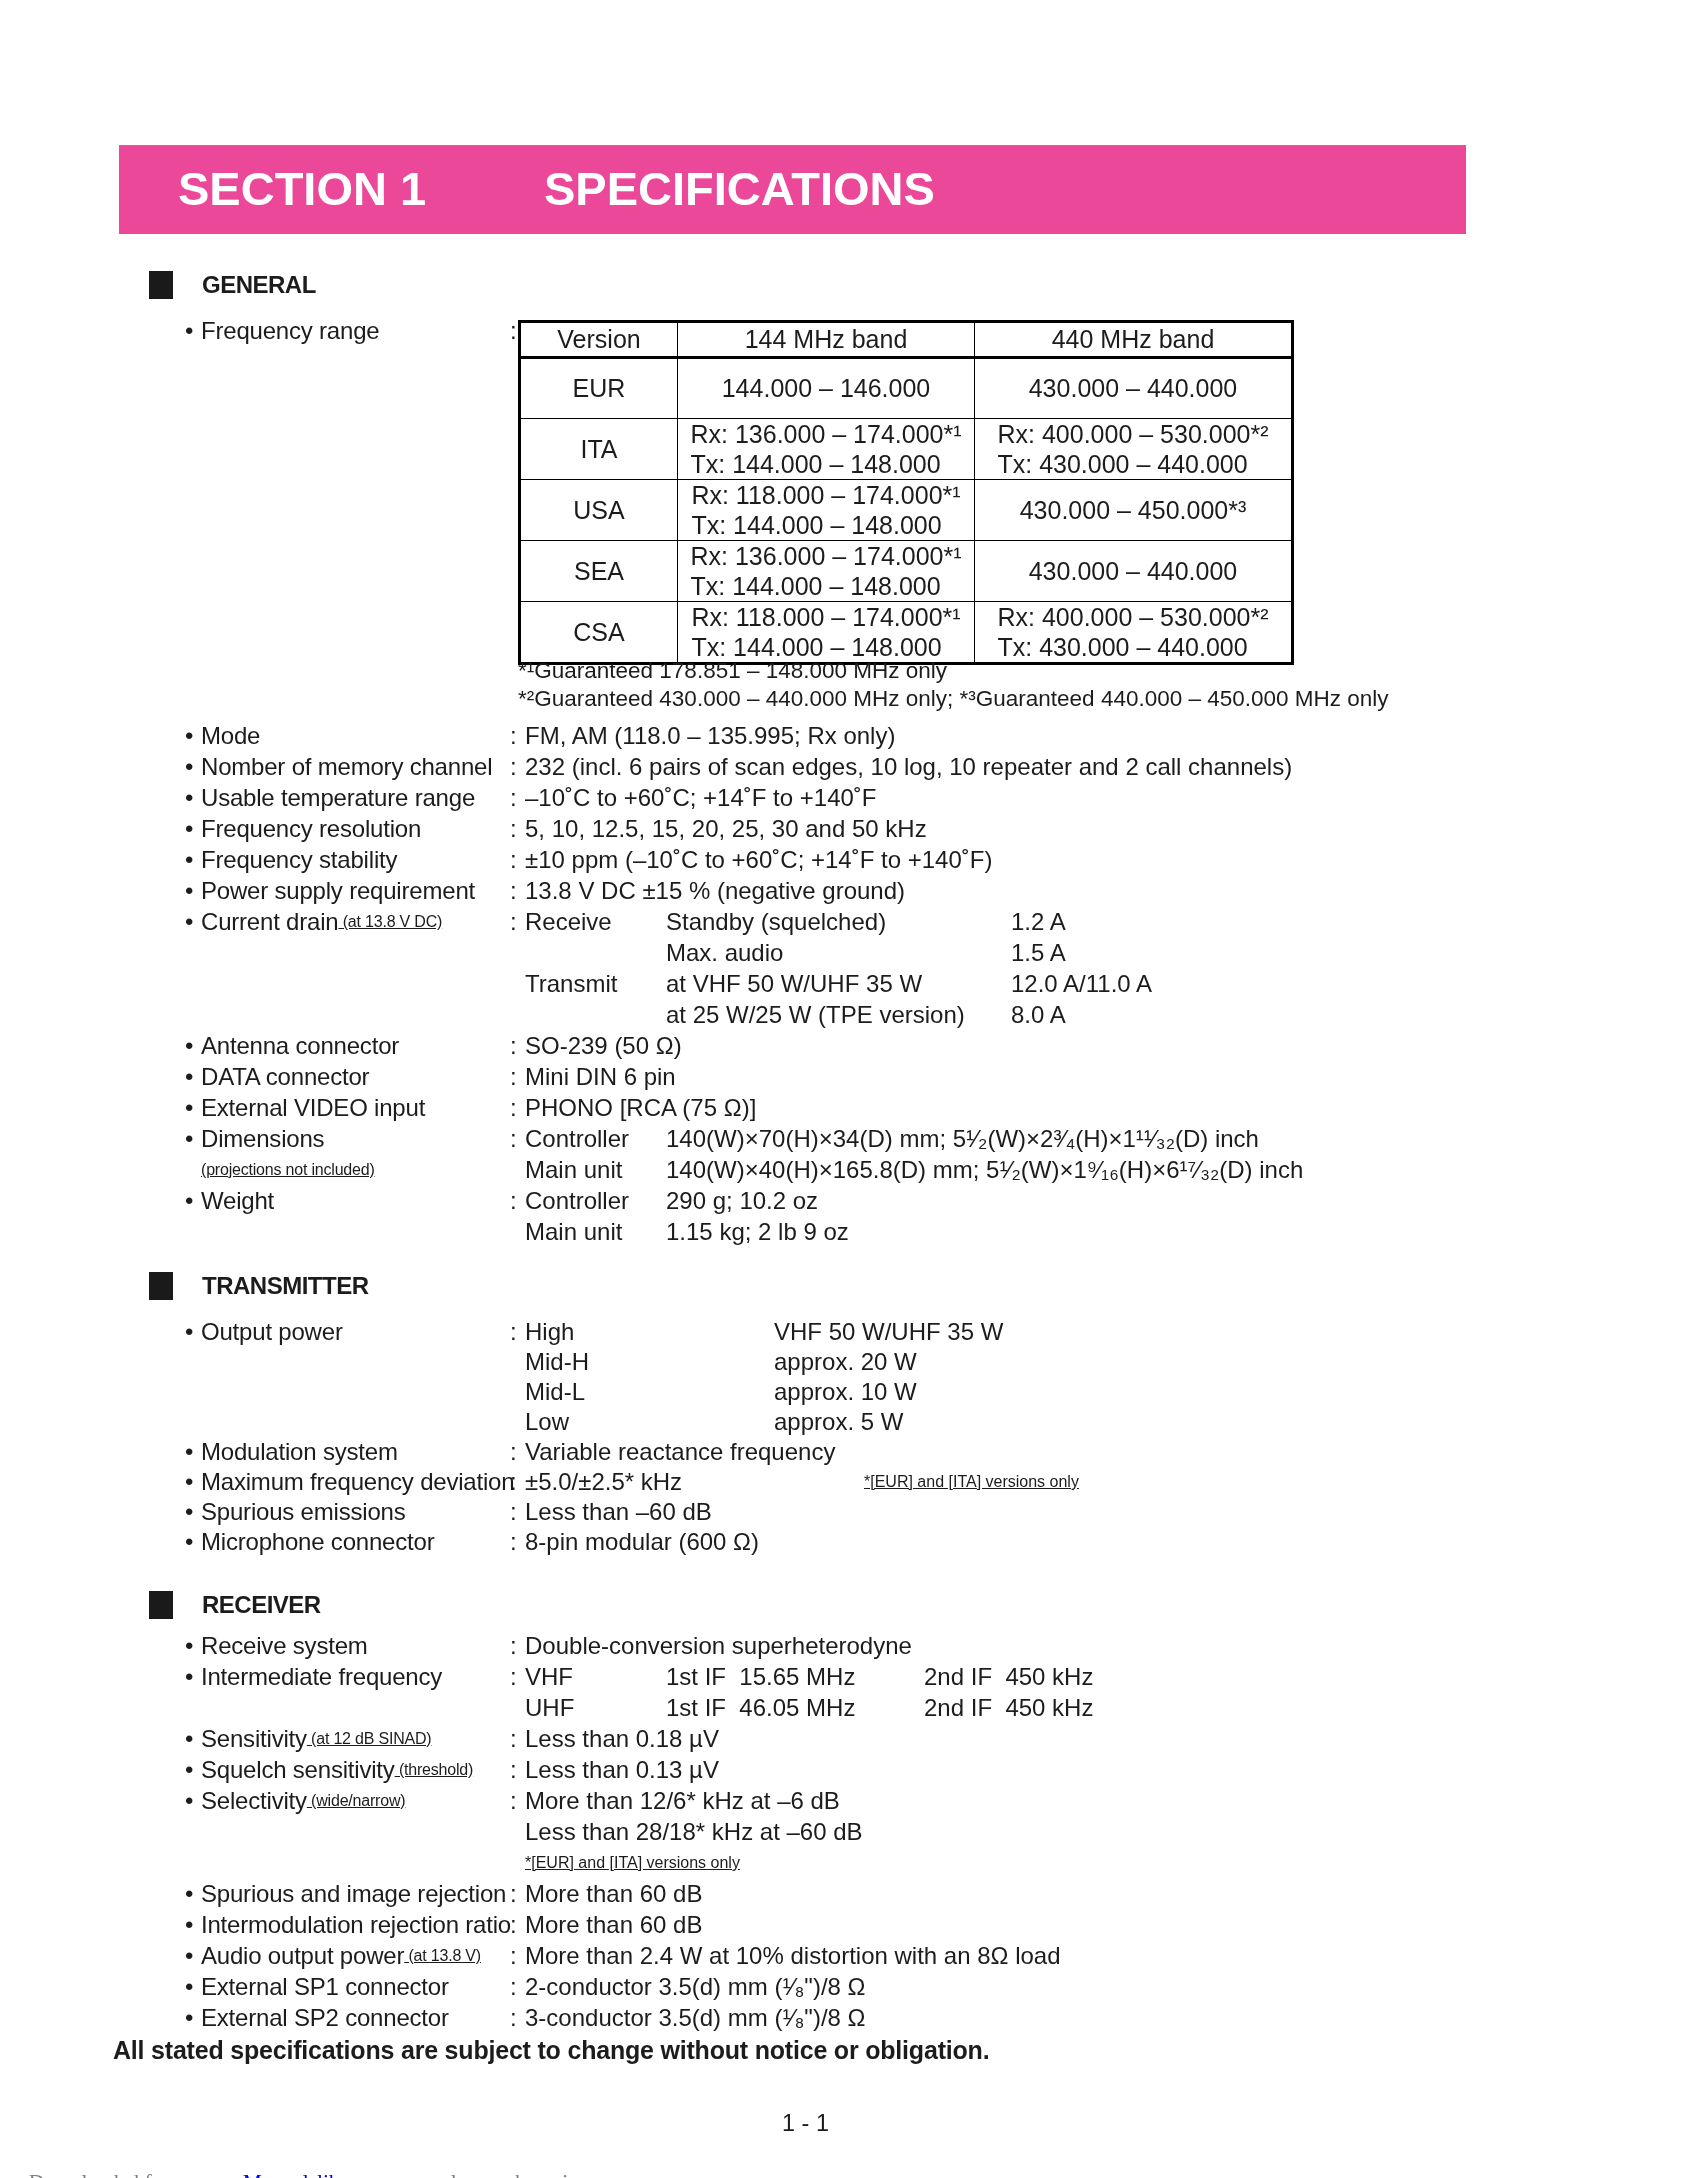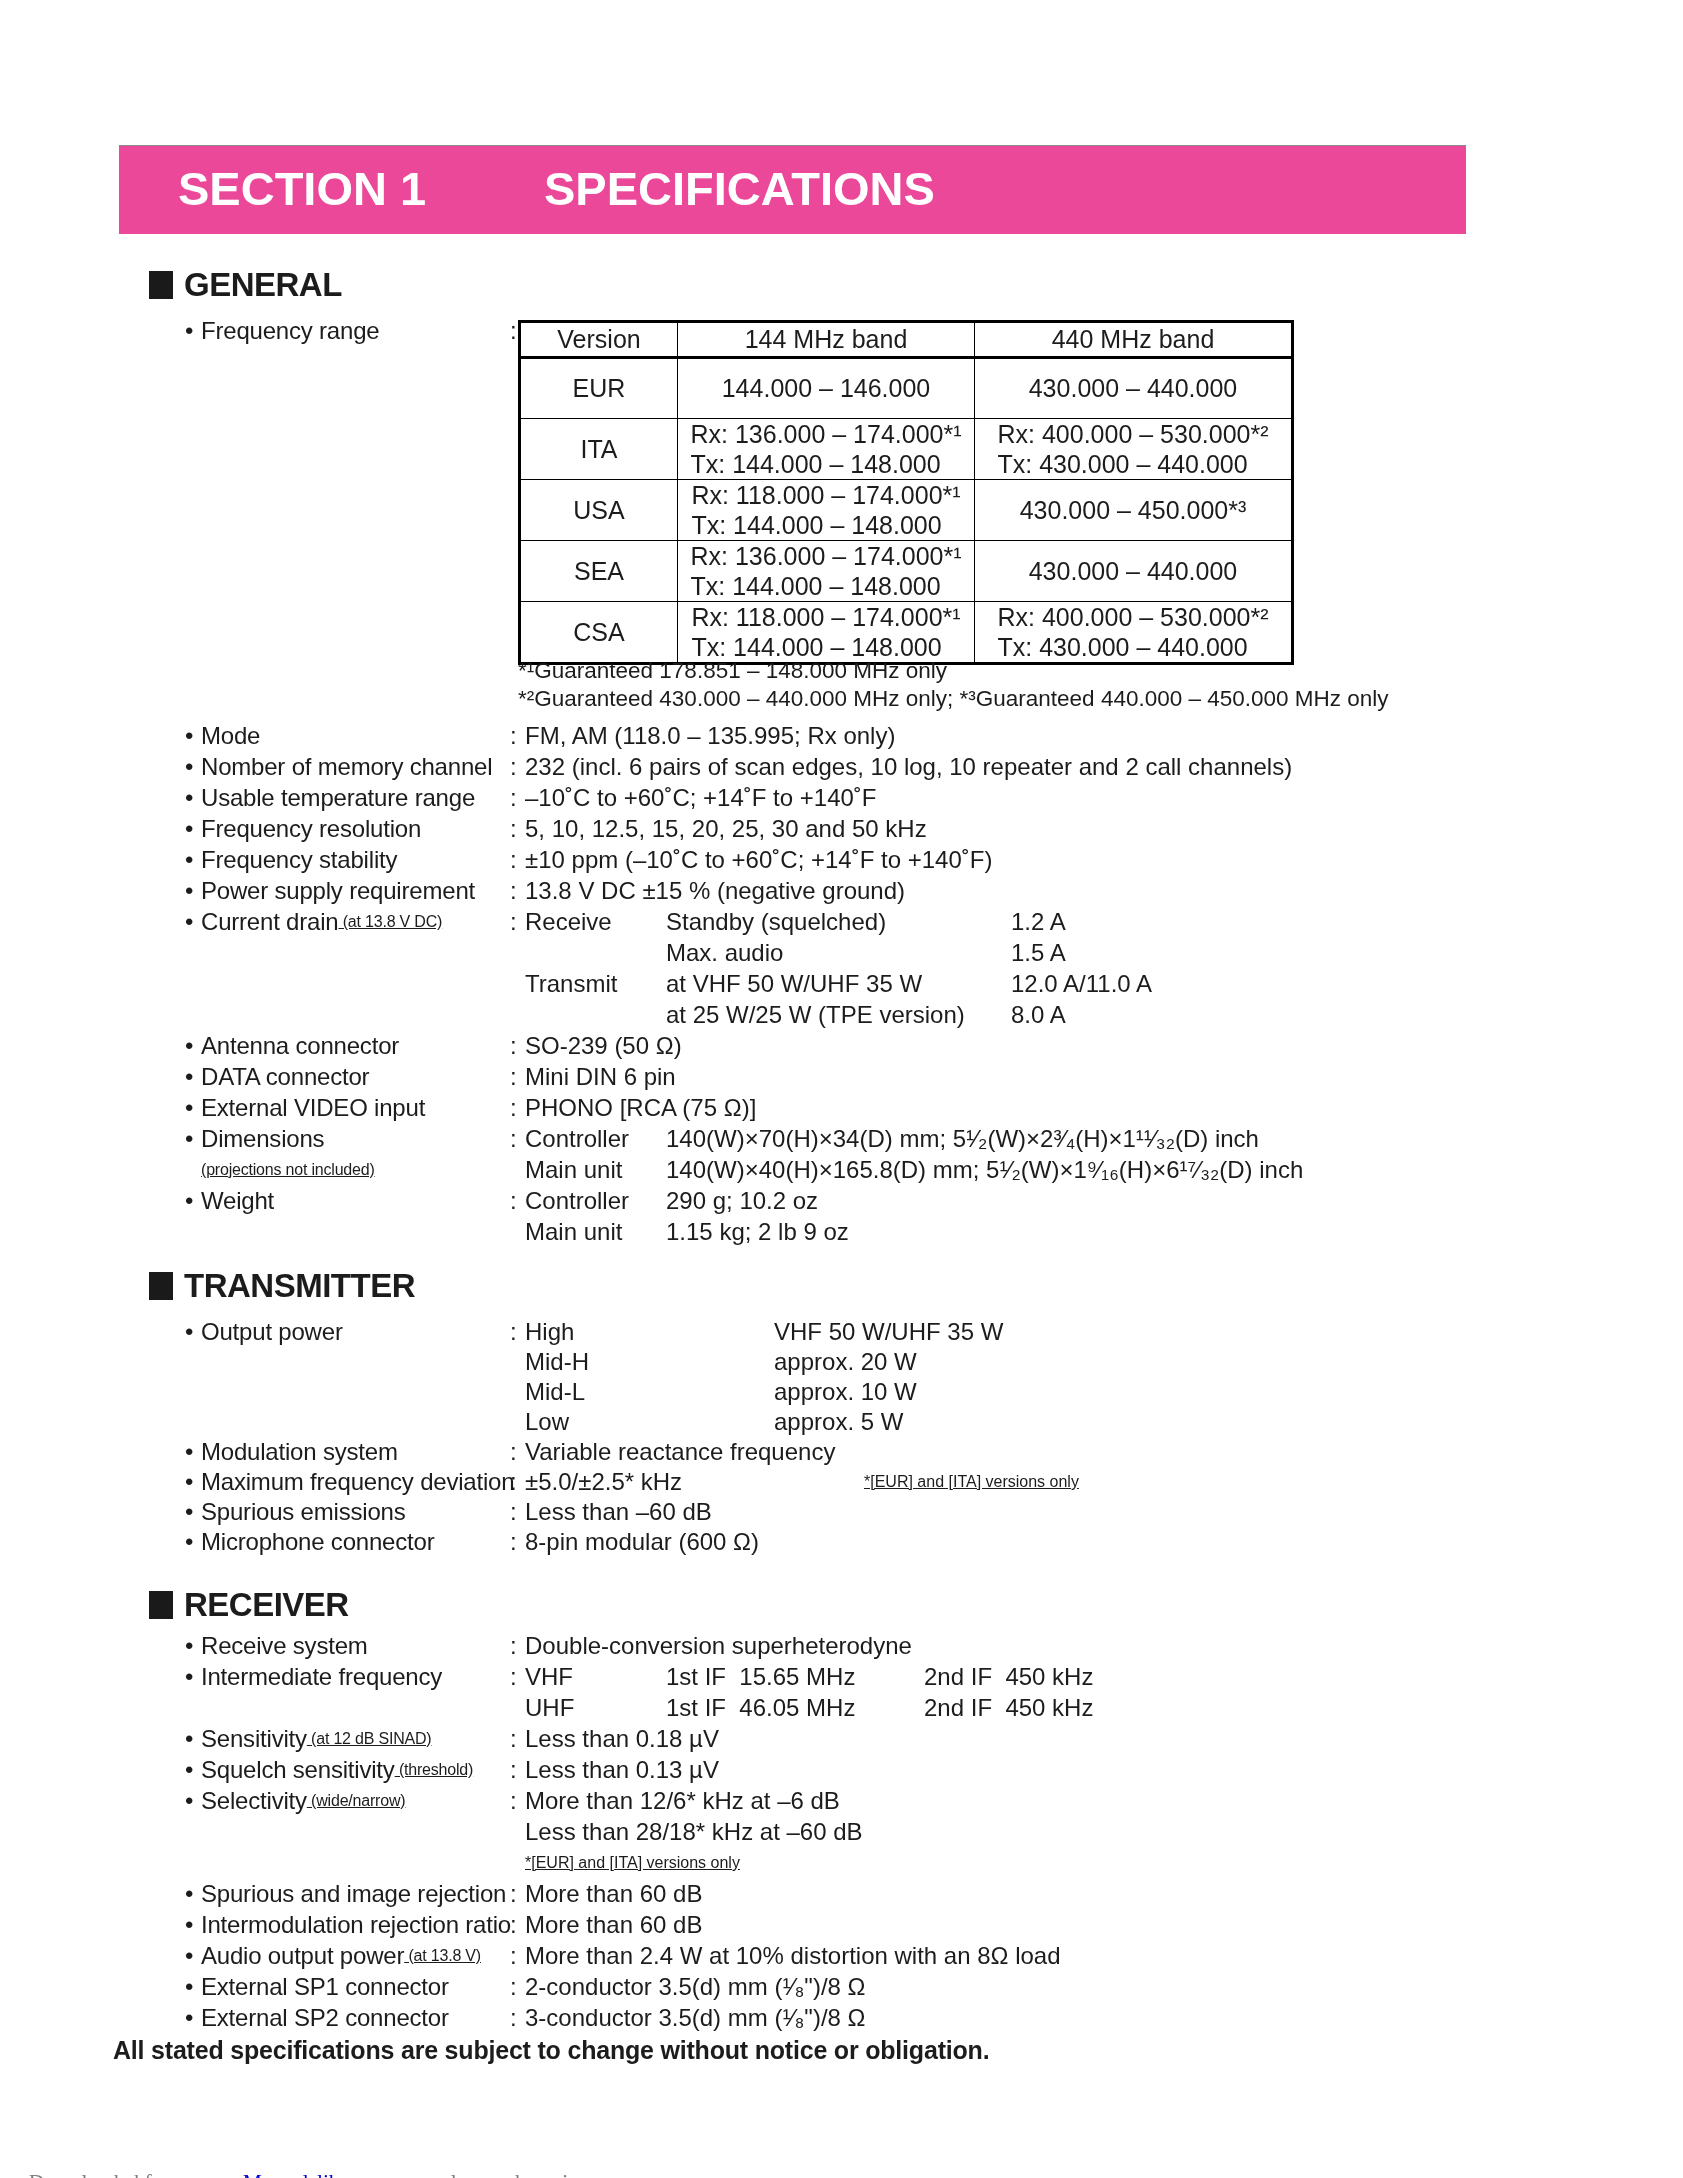--- a/index.html
+++ b/index.html
@@ -5,22 +5,22 @@
   html,body{margin:0;padding:0;background:#fff;}
   .page{position:relative;width:1683px;height:2178px;background:#ffffff;overflow:hidden;
         font-family:"Liberation Sans",sans-serif;color:#1c1c1c;}
 
   
   .title-bar{position:absolute;left:119px;top:145px;width:1347px;height:88px;background:#ec4899;border-top:1.8px solid #8a8a8a;}
   .title-bar span{position:absolute;top:50%;transform:translateY(-52%);color:#ffffff;font-weight:bold;font-size:47px;white-space:pre;}
   .tb-sec{left:59px;} .tb-title{left:383px;margin-left:42px;}
 
   
-  .sec-head{position:absolute;left:149px;height:34px;display:flex;align-items:center;gap:11px;
-            font-weight:bold;font-size:33px;letter-spacing:-0.5px;justify-content:flex-end;}
+  .sec-head{position:absolute;left:149px;height:34px;display:flex;align-items:center;gap:29px;
+            font-weight:bold;font-size:24px;letter-spacing:-0.5px;justify-content:flex-end;}
   .sec-head .sq{width:24px;height:28px;background:#1a1a1a;flex:none;}
 
   
   .rows{position:absolute;left:0;width:1683px;}
   .spec-row{position:relative;height:31px;line-height:31px;font-size:24px;white-space:pre;}
   .rows.t .spec-row{height:30px;line-height:30px;}
   .spec-row span{position:absolute;top:0;}
   .blt{left:185px;}
   .lbl{left:201px;letter-spacing:-0.2px;}
   .cln{left:510px;}
@@ -161,19 +161,20 @@
       <div class="spec-row"><span class="seg col-v">Less than 28/18* kHz at –60 dB</span></div>
       <div class="spec-row"><span class="seg col-v sm">*[EUR] and [ITA] versions only</span></div>
       <div class="spec-row"><span class="blt">•</span><span class="lbl">Spurious and image rejection</span><span class="cln">:</span><span class="seg col-v">More than 60 dB</span></div>
       <div class="spec-row"><span class="blt">•</span><span class="lbl">Intermodulation rejection ratio</span><span class="cln">:</span><span class="seg col-v">More than 60 dB</span></div>
       <div class="spec-row"><span class="blt">•</span><span class="lbl">Audio output power<span class="sm"> (at 13.8 V)</span></span><span class="cln">:</span><span class="seg col-v">More than 2.4 W at 10% distortion with an 8Ω load</span></div>
       <div class="spec-row"><span class="blt">•</span><span class="lbl">External SP1 connector</span><span class="cln">:</span><span class="seg col-v">2-conductor 3.5(d) mm (¹⁄₈")/8 Ω</span></div>
       <div class="spec-row"><span class="blt">•</span><span class="lbl">External SP2 connector</span><span class="cln">:</span><span class="seg col-v">3-conductor 3.5(d) mm (¹⁄₈")/8 Ω</span></div>
     </div>
 
   <div class="footer-note">All stated specifications are subject to change without notice or obligation.</div>
+  <div class="page-num">1 - 1</div>
 
   <div class="watermark">
     <span>Downloaded from </span><a>www.Manualslib.com</a><span>  manuals search engine</span>
   </div>
 
 </div>
 
 
 </body></html>

